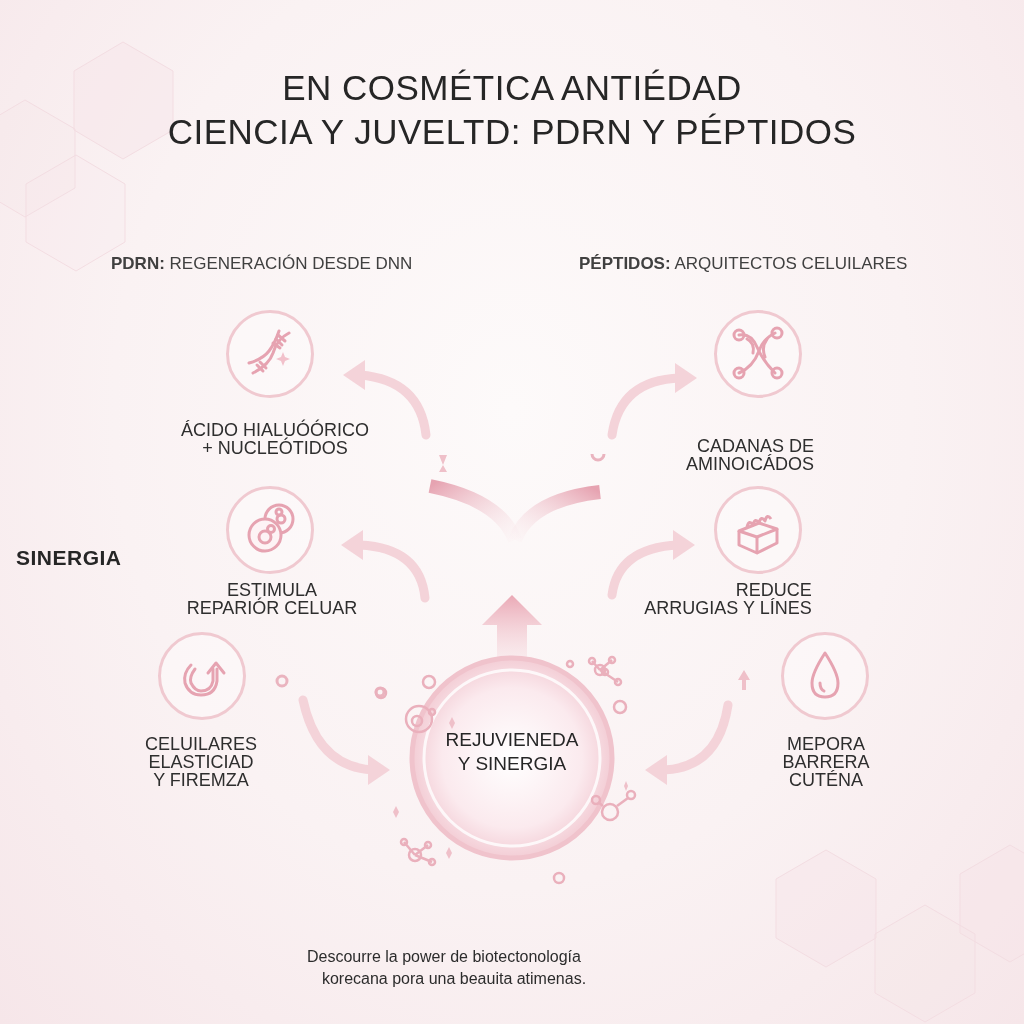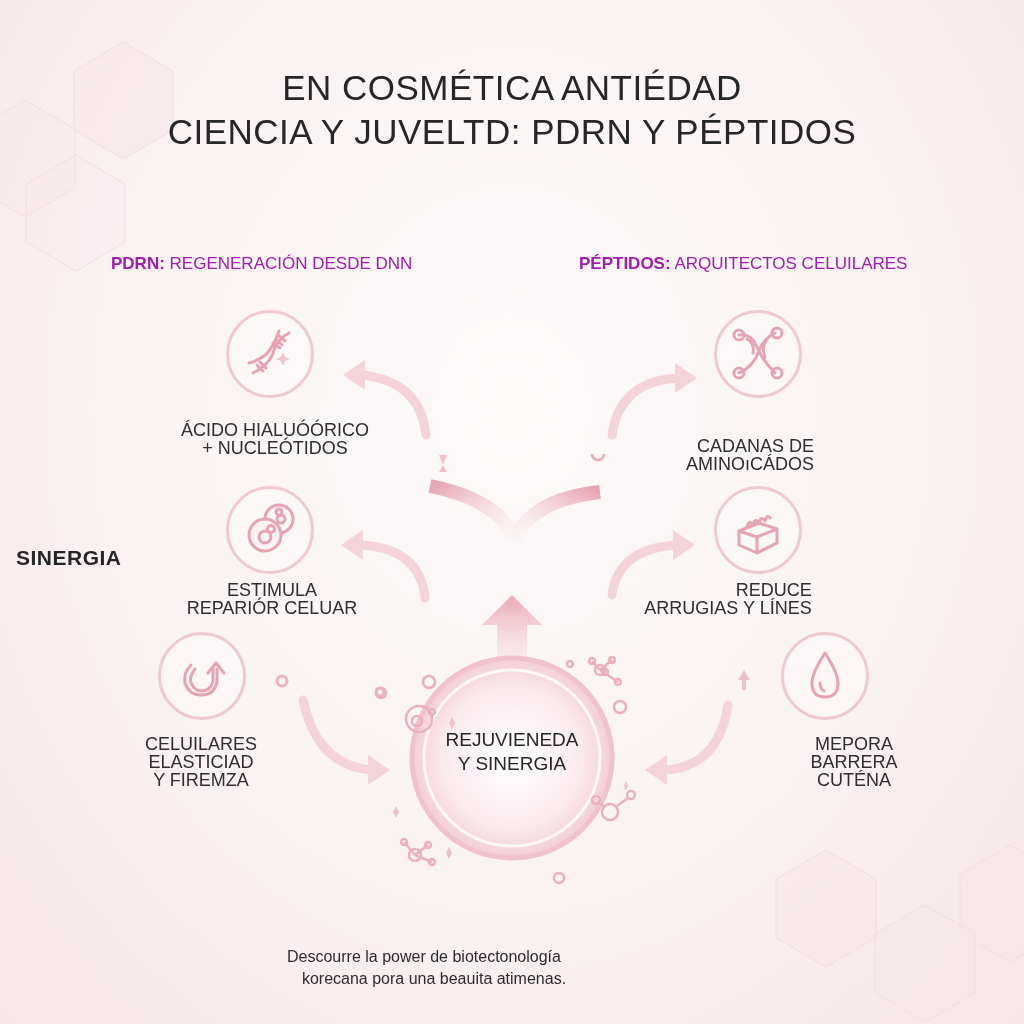--- a/index.html
+++ b/index.html
@@ -9,21 +9,21 @@
       background: radial-gradient(ellipse at 50% 40%, #fdfafa 0%, #faf2f3 55%, #f6e6e9 100%);
       color: #2a2a2a;
     }
     .bg-svg { position: absolute; left: 0; top: 0; width: 1024px; height: 1024px; }
     .title {
       position: absolute; left: 0; top: 66px; width: 1024px; text-align: center;
       font-size: 35px; line-height: 44px; letter-spacing: 0.5px; color: #262626; font-weight: normal;
     }
     .title div { white-space: nowrap; }
     .col-header {
-      position: absolute; top: 254px; font-size: 17px; color: #a21caf; white-space: nowrap;
+      position: absolute; top: 254px; font-size: 17px; color: #404040; white-space: nowrap;
     }
     .col-header b { font-weight: bold; }
     .col-left { left: 111px; }
     .col-right { left: 579px; }
     .label {
       position: absolute; font-size: 18px; line-height: 18px; text-align: center; color: #2e2e2e;
       white-space: nowrap; transform: translateX(-50%);
     }
     .icon-circle {
       position: absolute; width: 88px; height: 88px; border-radius: 50%;
@@ -33,21 +33,21 @@
     .sinergia {
       position: absolute; left: 16px; width: 1024px; top: 546px; text-align: left;
       font-size: 21px; font-weight: bold; color: #262626; letter-spacing: 0.5px;
     }
     .center-label {
       position: absolute; left: 412px; top: 728px; width: 200px; text-align: center;
       font-size: 19px; line-height: 24px; color: #262626;
     }
     .footer {
       position: absolute; left: 0; width: 848px; top: 946px; text-align: center;
-      font-size: 16px; line-height: 22px; color: #2c2c2c;
+      font-size: 16px; line-height: 22px; color: #2c2c2c; padding-left: 20px;
     }
     .footer .l2 { padding-left: 20px; }
   </style>
 </head>
 <body>
 
 <svg class="bg-svg" viewBox="0 0 1024 1024">
   <defs>
     <linearGradient id="goldV" x1="0" y1="0" x2="0" y2="1">
       <stop offset="0" stop-color="#e6c59b" stop-opacity="0.2"></stop>
@@ -272,21 +272,21 @@
 </div>
 
 <div class="icon-circle" style="left:781px; top:632px;">
   <svg viewBox="0 0 82 82">
     <g fill="none" stroke="#e6a3b1" stroke-width="3" stroke-linejoin="round">
       <path d="M41,18 Q28,38 28,48 Q28,62 41,62 Q54,62 54,48 Q54,38 41,18 Z"></path>
       <path d="M36,48 Q36,54 40,56" stroke-linecap="round"></path>
     </g>
   </svg>
 </div>
-<div class="label" style="left:826px; top:735px;margin-left:28px;">
+<div class="label" style="left:826px; top:735px;">
   <div>MEPORA</div>
   <div>BARRERA</div>
   <div>CUTÉNA</div>
 </div>
 
 <div class="sinergia">SINERGIA</div>
 
 <div class="center-label">
   <div>REJUVIENEDA</div>
   <div>Y SINERGIA</div>

